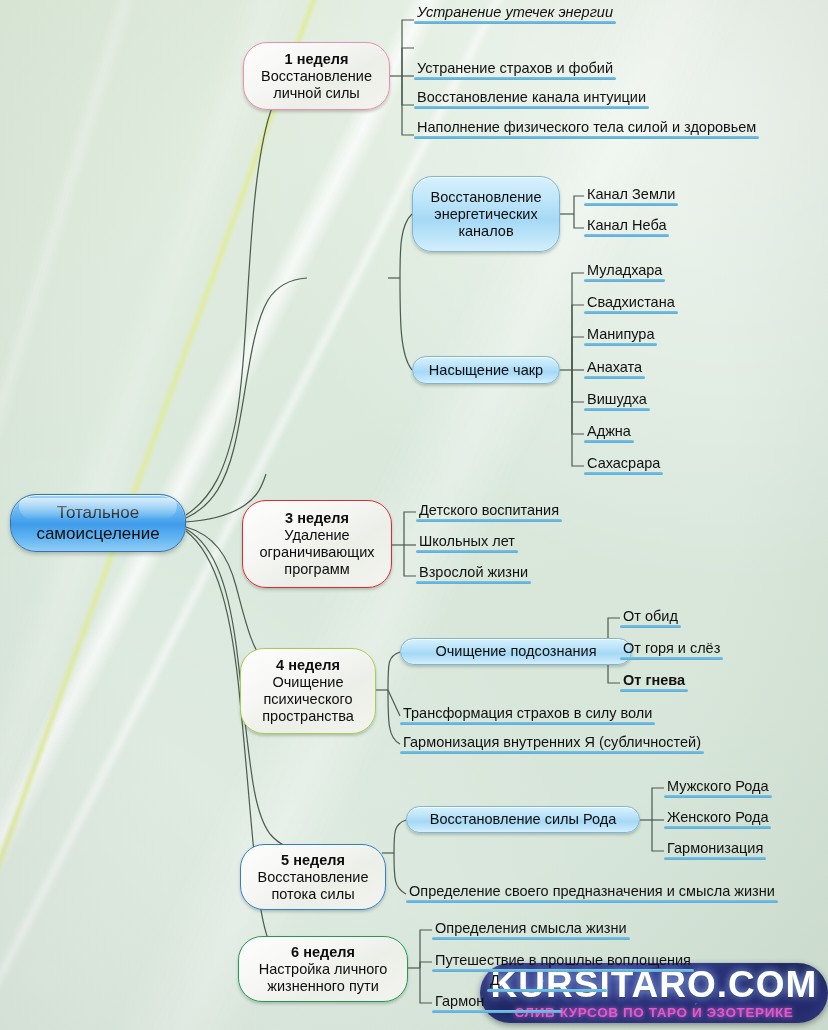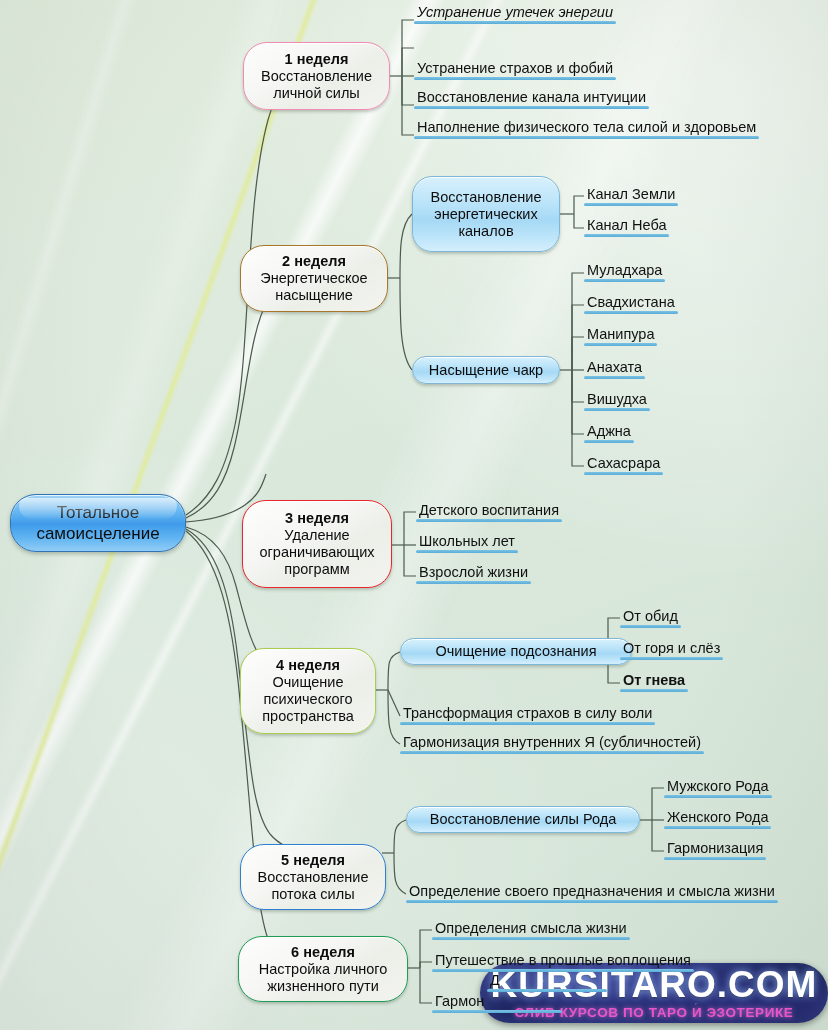--- a/index.html
+++ b/index.html
@@ -197,25 +197,20 @@
   <div class="leaf" style="left:414px;top:60px;">
     <span class="t">Устранение страхов и фобий</span>
     <span class="ul"></span></div>
   <div class="leaf" style="left:414px;top:89px;">
     <span class="t">Восстановление канала интуиции</span>
     <span class="ul"></span></div>
   <div class="leaf" style="left:414px;top:119px;">
     <span class="t">Наполнение физического тела силой и здоровьем</span>
     <span class="ul"></span></div>
 
-  <div class="node week" style="left:240px;top:245px;width:148px;height:67px;border-color:#a8762a;">
-    <div class="wk">2 неделя</div>
-    <div>Энергетическое</div>
-    <div>насыщение</div>
-  </div>
 
   <div class="node sub" style="left:412px;top:176px;width:148px;height:76px;">
     <div style="white-space:normal;">Восстановление энергетических каналов</div>
   </div>
   <div class="leaf" style="left:584px;top:186px;">
     <span class="t">Канал Земли</span>
     <span class="ul"></span></div>
   <div class="leaf" style="left:584px;top:217px;">
     <span class="t">Канал Неба</span>
     <span class="ul"></span></div>

